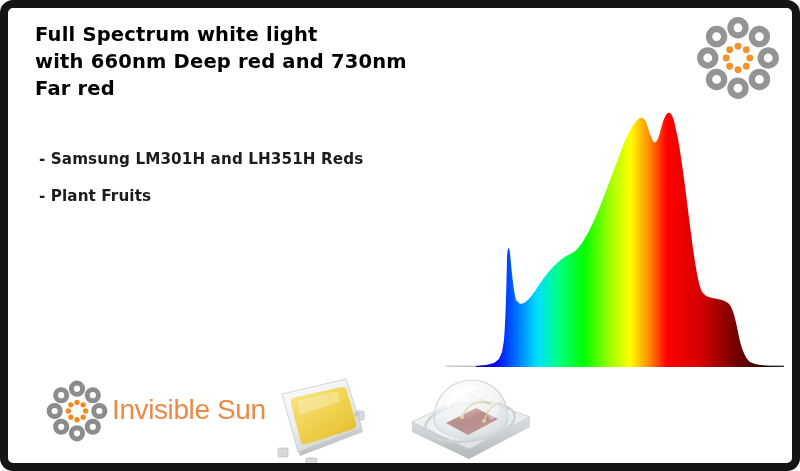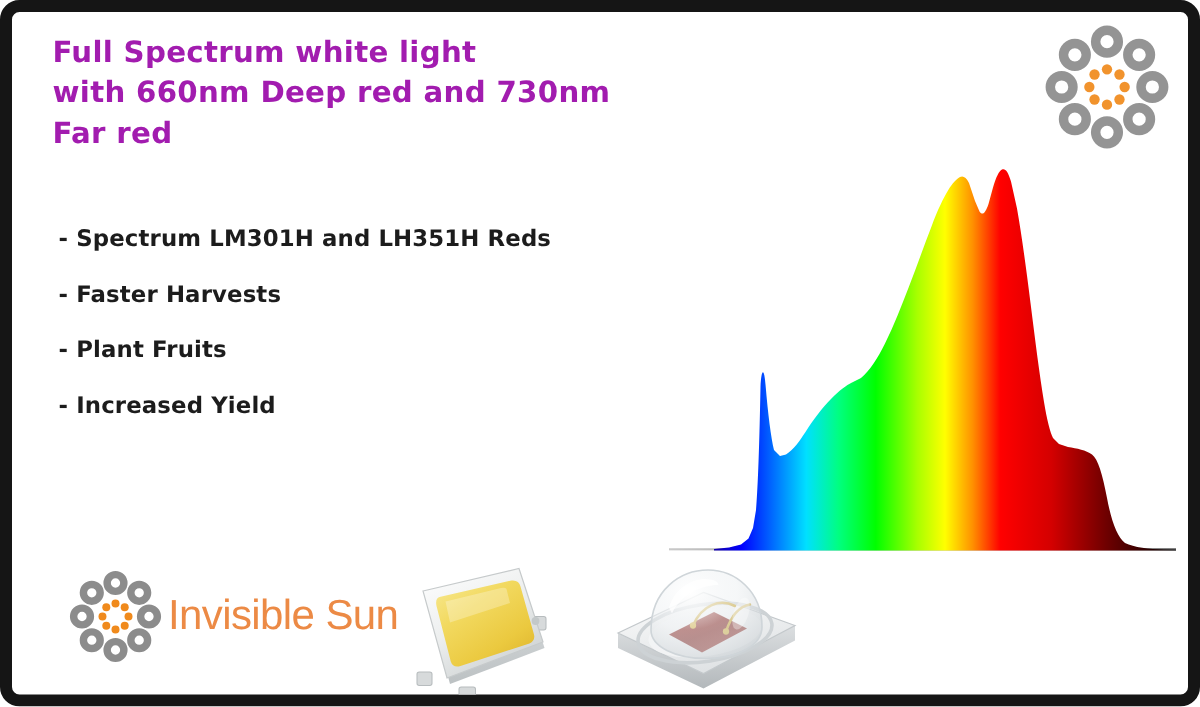--- a/index.html
+++ b/index.html
@@ -24,21 +24,21 @@
     border-radius: 13px;
     overflow: hidden;
   }
 
   
   #headline {
     position: absolute;
     left: 27px;
     top: 13px;
     width: 420px;
-    color: #a21caf;
+    color: #000000;
     font-family: "DejaVu Sans", sans-serif;
     font-size: 19.5px;
     font-weight: 600;
     line-height: 27px;
     letter-spacing: 0.2px;
     white-space: pre-line;
   }
 
   
   #bullets {
@@ -126,24 +126,22 @@
 </head>
 <body>
 
 <div id="slide">
 
   <div id="headline">Full Spectrum white light
 with  660nm  Deep  red  and  730nm
 Far red</div>
 
   <div id="bullets">
-    <div class="bullet">- Spectrum LM301H and LH351H Reds</div>
-    <div class="bullet">- Faster Harvests</div>
+    <div class="bullet">- Samsung LM301H and LH351H Reds</div>
     <div class="bullet">- Plant Fruits</div>
-    <div class="bullet">- Increased Yield</div>
   </div>
 
   <div id="logo-mark-large">
     <svg viewBox="0 0 100 100" width="84" height="84" aria-hidden="true">
       <g fill="none" stroke="#8c8c8c" stroke-width="7.5">
         <circle cx="50" cy="14" r="9"></circle>
         <circle cx="75.5" cy="24.5" r="9"></circle>
         <circle cx="86" cy="50" r="9"></circle>
         <circle cx="75.5" cy="75.5" r="9"></circle>
         <circle cx="50" cy="86" r="9"></circle>

